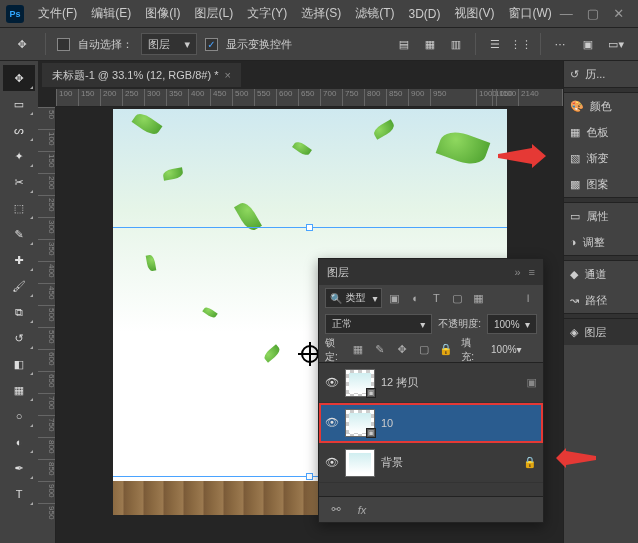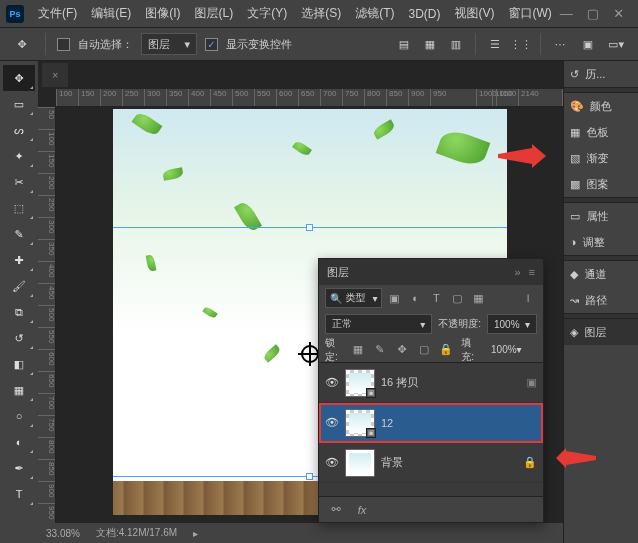--- a/index.html
+++ b/index.html
@@ -136,20 +136,21 @@
     <div class="tool">▦<span class="tool-tri"></span></div>
     <div class="tool">○<span class="tool-tri"></span></div>
     <div class="tool">◐<span class="tool-tri"></span></div>
     <div class="tool">✒<span class="tool-tri"></span></div>
     <div class="tool">T<span class="tool-tri"></span></div>
   </div>
 
   <div class="canvas-area">
     <div class="tab-bar">
       <div class="doc-tab">
+        <span>未标题-1 @ 33.1% (12, RGB/8#) *</span>
         <span style="color:#888">×</span>
       </div>
     </div>
     <div class="ruler-h" id="rulerH">
         <div class="tick" style="left: 0px;">100</div>
         <div class="tick" style="left: 22px;">150</div>
         <div class="tick" style="left: 44px;">200</div>
         <div class="tick" style="left: 66px;">250</div>
         <div class="tick" style="left: 88px;">300</div>
         <div class="tick" style="left: 110px;">350</div>
@@ -209,25 +210,20 @@
 
             <div class="handle" style="top:-4px;left:50%;margin-left:-4px"></div>
 
             <div class="handle" style="bottom:-4px;left:50%;margin-left:-4px"></div>
 
           </div>
           <div class="cursor-target" style="top:236px;left:188px"></div>
         </div>
       </div>
     </div>
-    <div class="statusbar">
-      <span>33.08%</span>
-      <span><span>文档:</span><span>4.12M/17.6M</span></span>
-      <span>▸</span>
-    </div>
   </div>
 
   <div class="right-panels">
     <div class="panel-tab">
         <span class="icon">↺</span>
         <span>历...</span>
       </div>
     <div class="panel-sep"></div>
     <div class="panel-tab">
         <span class="icon">🎨</span>
@@ -313,30 +309,30 @@
     <span style="margin-left:auto">填充:</span>
     <div class="dd" style="flex:0 0 50px;padding:2px 4px"><span>100%</span><span style="margin-left:auto">▾</span></div>
   </div>
   <div class="layers-list">
     <div class="layer-item">
       <span class="eye">👁</span>
       <div class="thumb checker">
           <div class="mini"></div>
           <div class="link-badge">▣</div>
         </div>
-      <span>16 拷贝</span>
+      <span>12 拷贝</span>
       <span style="margin-left:auto;color:#888">▣</span>
     </div>
     <div class="layer-item selected highlight">
       <span class="eye">👁</span>
       <div class="thumb checker">
           <div class="mini"></div>
           <div class="link-badge">▣</div>
         </div>
-      <span>12</span>
+      <span>10</span>
     </div>
     <div class="layer-item">
       <span class="eye">👁</span>
       <div class="thumb">
           <div class="mini"></div>
         </div>
       <span>背景</span>
       <span style="margin-left:auto;color:#888">🔒</span>
     </div>
   </div>

